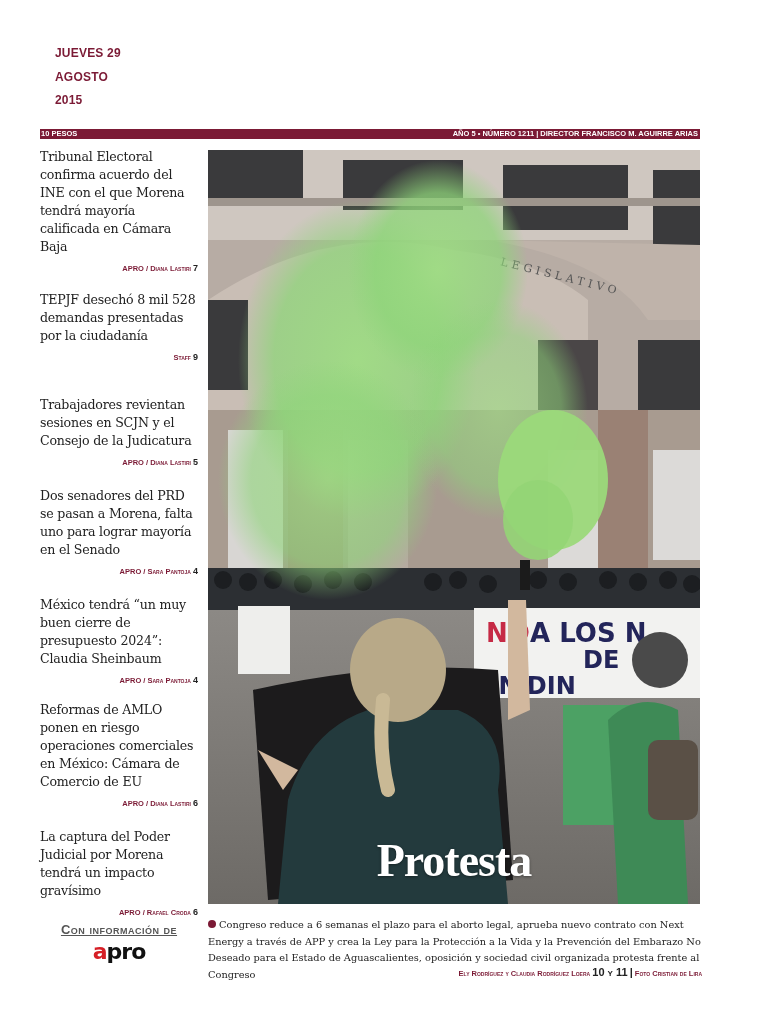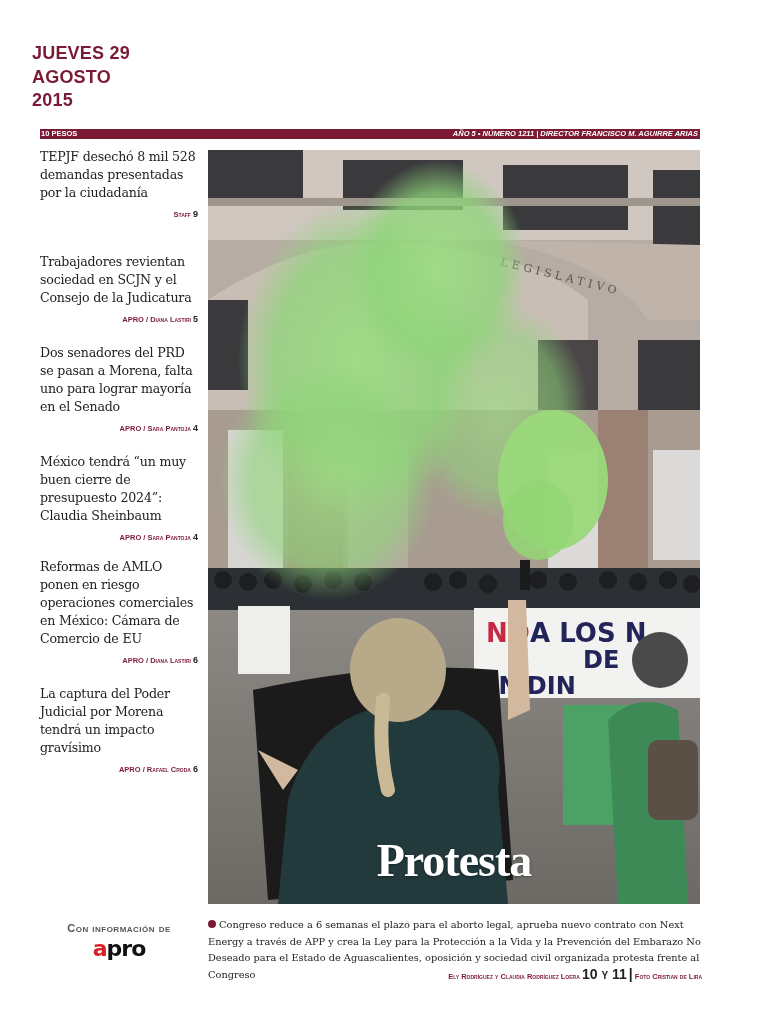--- a/index.html
+++ b/index.html
@@ -1,71 +1,75 @@
 <!DOCTYPE html>
 <html><head>
 <meta charset="utf-8">
 <style>
   * { box-sizing: border-box; margin: 0; padding: 0; }
   html, body { width: 768px; height: 1017px; background: #ffffff; overflow: hidden; }
   body { position: relative; font-family: "DejaVu Serif", serif; color: #1e1e1e; }
 
   .masthead { position: absolute; left: 0; top: 0; width: 768px; height: 140px; }
-  .date { position: absolute; left: 32px; top: 42px; color: #7b1a35; font-family: "Liberation Sans", sans-serif; font-weight: 700; font-size: 18px; line-height: 23.5px; letter-spacing: 0.2px; }
+  .date { position: absolute; left: 55px; top: 42px; color: #7b1a35; font-family: "Liberation Sans", sans-serif; font-weight: 700; font-size: 12px; line-height: 23.5px; letter-spacing: 0.2px; }
   .logo { position: absolute; left: 175px; top: 44px; width: 530px; height: 78px; }
   .logo svg { width: 100%; height: 100%; }
 
   .rule { position: absolute; left: 40px; top: 129px; width: 660px; height: 10px; background: #7b1a35; color: #fff; font-family: "Liberation Sans", sans-serif; font-weight: 700; font-size: 7.5px; line-height: 10px; }
   .rule .price { position: absolute; left: 1px; top: 0; text-align: right; }
-  .rule .issue { position: absolute; right: 2px; top: 0; font-style: italic; }
+  .rule .issue { position: absolute; right: 2px; top: 0; }
 
   .sidebar { position: absolute; left: 40px; top: 148px; width: 158px; }
   .story { margin-bottom: 0; }
   .story h2 { font-family: "DejaVu Serif", serif; font-weight: 400; font-size: 12.6px; line-height: 18px; color: #222; letter-spacing: -0.2px; }
   .story .credit { text-align: right; font-family: "Liberation Sans", sans-serif; font-size: 7.5px; font-weight: 700; color: #7b1a35; margin-top: 7px; font-variant: small-caps; }
   .story .credit .pg { color: #222; font-size: 9px; }
 
   .photo { position: absolute; left: 208px; top: 150px; width: 492px; height: 754px; overflow: hidden; background: #8a8580; }
   .photo svg { width: 100%; height: 100%; display: block; }
   .photo .headline { position: absolute; left: 0; right: 0; top: 684px; text-align: center; color: #ffffff; font-family: Liberation Serif, serif; font-weight: 700; font-size: 46px; letter-spacing: -1px; text-shadow: 0 1px 3px rgba(0,0,0,0.4); }
 
   .apro-box { position: absolute; left: 40px; top: 922px; width: 158px; text-align: center; }
-  .apro-box .label { font-family: "Liberation Sans", sans-serif; font-weight: 700; font-size: 11px; color: #555; font-variant: small-caps; letter-spacing: 0.5px; }
+  .apro-box .label { font-family: "Liberation Sans", sans-serif; font-weight: 700; font-size: 13px; color: #555; font-variant: small-caps; letter-spacing: 0.5px; text-decoration: underline; }
   .apro-logo { margin-top: 2px; font-family: "DejaVu Sans", sans-serif; font-weight: 700; font-size: 22px; letter-spacing: -1px; line-height: 26px; }
   .apro-logo .a { color: #d61f26; }
   .apro-logo .rest { color: #111; }
 
   .caption { position: absolute; left: 208px; top: 917px; width: 494px; font-family: "DejaVu Serif", serif; font-size: 9.8px; line-height: 16.5px; color: #222; }
   .caption .dot { display: inline-block; width: 8px; height: 8px; border-radius: 50%; background: #7b1a35; margin-right: 3px; vertical-align: 0; }
   .caption-credit { position: absolute; right: 66px; top: 966px; font-family: "Liberation Sans", sans-serif; font-size: 7.5px; font-weight: 700; color: #7b1a35; font-variant: small-caps; white-space: nowrap; }
-  .caption-credit .pg { color: #222; font-size: 14px; }
+  .caption-credit .pg { color: #222; font-size: 11px; }
 </style>
 </head>
 <body>
 
 <header class="masthead">
   <div class="date">
     <div>JUEVES 29</div>
     <div>AGOSTO</div>
     <div>2015</div>
   </div>
 </header>
 
 <div class="rule">
   <span class="price">10 PESOS</span>
   <span class="issue">AÑO 5 • NÚMERO 1211 | DIRECTOR FRANCISCO M. AGUIRRE ARIAS</span>
 </div>
 
 <aside class="sidebar" id="sidebar">
+    <article class="story" style="margin-bottom: 18px;">
+      <h2>Tribunal Electoral confirma acuerdo del INE con el que Morena tendrá mayoría calificada en Cámara Baja</h2>
+      <div class="credit"><span>APRO / Diana Lastiri</span> <span class="pg">7</span></div>
+    </article>
     <article class="story" style="margin-bottom: 34px;">
       <h2>TEPJF desechó 8 mil 528 demandas presentadas por la ciudadanía</h2>
       <div class="credit"><span>Staff</span> <span class="pg">9</span></div>
     </article>
     <article class="story" style="margin-bottom: 20px;">
-      <h2>Trabajadores revientan sociedad en SCJN y el Consejo de la Judicatura</h2>
+      <h2>Trabajadores revientan sesiones en SCJN y el Consejo de la Judicatura</h2>
       <div class="credit"><span>APRO / Diana Lastiri</span> <span class="pg">5</span></div>
     </article>
     <article class="story" style="margin-bottom: 20px;">
       <h2>Dos senadores del PRD se pasan a Morena, falta uno para lograr mayoría en el Senado</h2>
       <div class="credit"><span>APRO / Sara Pantoja</span> <span class="pg">4</span></div>
     </article>
     <article class="story" style="margin-bottom: 16px;">
       <h2>México tendrá “un muy buen cierre de presupuesto 2024”: Claudia Sheinbaum</h2>
       <div class="credit"><span>APRO / Sara Pantoja</span> <span class="pg">4</span></div>
     </article>

